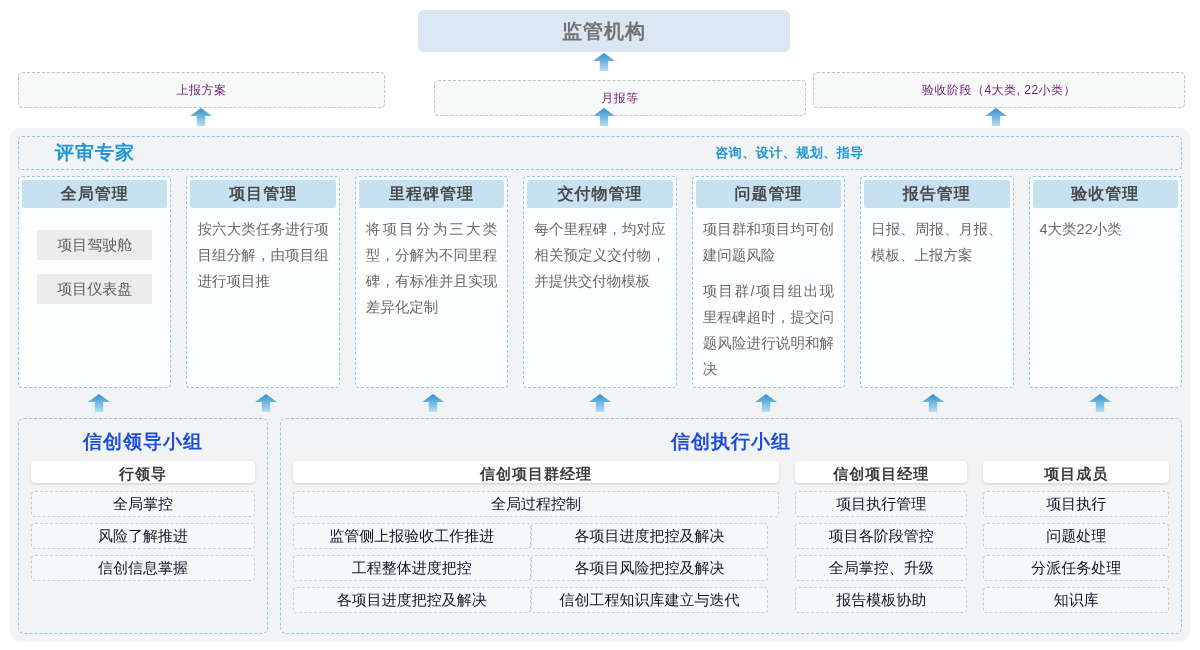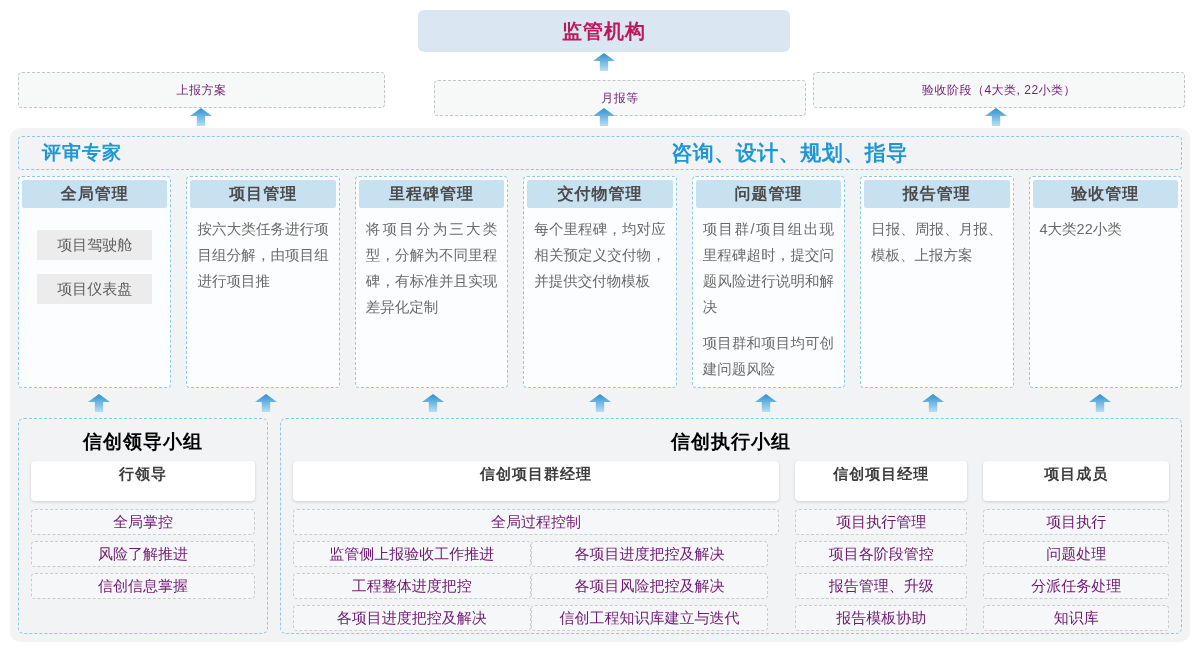--- a/index.html
+++ b/index.html
@@ -7,21 +7,21 @@
   .stage {
     position:relative; width:1200px; height:650px; overflow:hidden;
     font-family:"Liberation Sans","DejaVu Sans",sans-serif; background:#ffffff;
   }
 
   
   .regulator {
     position:absolute; left:418px; top:10px; width:372px; height:42px;
     background:#dae7f3; border-radius:6px;
     display:flex; align-items:center; justify-content:center;
-    font-size:20px; font-weight:bold; color:#be185d; letter-spacing:1px;
+    font-size:20px; font-weight:bold; color:#737373; letter-spacing:1px;
   }
   .channel {
     position:absolute; top:72px; height:36px;
     background:#f7f8f8; border:1px dashed #c5c5c5; border-radius:4px;
     display:flex; align-items:center; justify-content:center;
     font-size:12px; font-weight:normal; color:#701a75; letter-spacing:0.5px;
   }
   .channel.c0 { left:18px;  width:367px; }
   .channel.c1 { left:434px; width:372px;margin-top:8px; }
   .channel.c2 { left:813px; width:372px; }
@@ -42,27 +42,27 @@
     position:absolute; left:10px; top:128px; width:1180px; height:514px;
     background:#f1f3f4; border-radius:10px;
   }
 
   
   .band {
     position:absolute; left:8px; top:8px; width:1164px; height:34px;
     border:1px dashed #8cc8ea; border-radius:4px;
   }
   .band-left {
-    position:absolute; left:23px; top:0; height:32px; line-height:32px;
+    position:absolute; left:36px; top:0; height:32px; line-height:32px;
     font-size:19px; font-weight:bold; color:#1e97d4; letter-spacing:1px;
   }
   .band-right {
     position:absolute; left:66.3%; transform:translateX(-50%);
     top:0; height:32px; line-height:32px;
-    font-size:21px; font-weight:bold; color:#1e97d4; letter-spacing:0.5px; white-space:nowrap;
+    font-size:13px; font-weight:bold; color:#1e97d4; letter-spacing:0.5px; white-space:nowrap;
   }
 
   
   .cols {
     position:absolute; left:8px; top:48px; width:1164px; height:212px;
     display:flex; gap:15px;
   }
   .col {
     flex:1; border:1px dashed #8cc8ea; border-radius:4px; background:#fcfdfe;
     display:flex; flex-direction:column;
@@ -96,30 +96,30 @@
     position:absolute; left:8px; top:290px; width:1164px; height:216px;
     display:flex; gap:12px;
   }
   .group {
     border:1px dashed #8cc8ea; border-radius:6px; padding:9px 12px 10px;
   }
   .group.leader { width:250px; }
   .group.exec   { flex:1; }
   .group-title {
     text-align:center; height:27px; line-height:27px; margin-bottom:6px;
-    font-size:19px; font-weight:bold; color:#000000; letter-spacing:1px;
+    font-size:19px; font-weight:bold; color:#1d4ed8; letter-spacing:1px;
   }
   .role {
-    height:40px; line-height:26px; margin-bottom:8px;
+    height:22px; line-height:26px; margin-bottom:8px;
     background:#ffffff; border-radius:4px; box-shadow:0 1px 3px rgba(0,0,0,0.16);
     text-align:center; font-size:15px; font-weight:bold; color:#3c3c3c; letter-spacing:1px;
   }
   .item {
     height:26px; line-height:24px; border:1px dashed #c9cdd0; background:#f6f7f8;
-    border-radius:4px; text-align:center; font-size:15px; color:#701a75;
+    border-radius:4px; text-align:center; font-size:15px; color:#0f172a;
     margin-bottom:6px; white-space:nowrap; overflow:hidden;
   }
   .item:last-child { margin-bottom:0; }
   .exec-cols { display:flex; justify-content:space-between; }
   .sub-manager { width:55.5%; }
   .sub-pm      { width:19.6%; }
   .sub-member  { width:21.2%; }
   .two { display:flex; justify-content:flex-start; }
   .two .item { width:48.9%; }
 </style>
@@ -172,22 +172,22 @@
       <div class="col">
         <div class="col-header">交付物管理</div>
         <div class="col-body">
           <div class="para">每个里程碑，均对应相关预定义交付物，并提供交付物模板</div>
         </div>
       </div>
 
       <div class="col">
         <div class="col-header">问题管理</div>
         <div class="col-body">
+          <div class="para">项目群和项目均可创建问题风险</div>
           <div class="para">项目群/项目组出现里程碑超时，提交问题风险进行说明和解决</div>
-          <div class="para">项目群和项目均可创建问题风险</div>
         </div>
       </div>
 
       <div class="col">
         <div class="col-header">报告管理</div>
         <div class="col-body">
           <div class="para">日报、周报、月报、模板、上报方案</div>
         </div>
       </div>
 
@@ -235,21 +235,21 @@
             <div class="two">
               <div class="item">各项目进度把控及解决</div>
               <div class="item">信创工程知识库建立与迭代</div>
             </div>
           </div>
 
           <div class="sub-pm">
             <div class="role">信创项目经理</div>
             <div class="item">项目执行管理</div>
             <div class="item">项目各阶段管控</div>
-            <div class="item">报告管理、升级</div>
+            <div class="item">全局掌控、升级</div>
             <div class="item">报告模板协助</div>
           </div>
 
           <div class="sub-member">
             <div class="role">项目成员</div>
             <div class="item">项目执行</div>
             <div class="item">问题处理</div>
             <div class="item">分派任务处理</div>
             <div class="item">知识库</div>
           </div>

